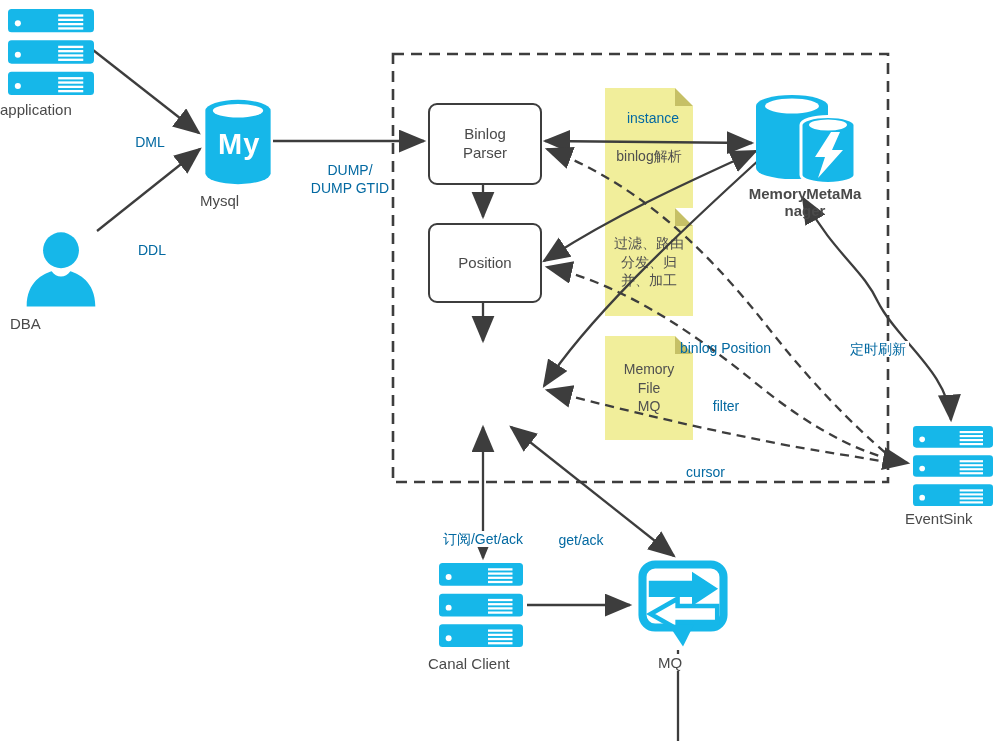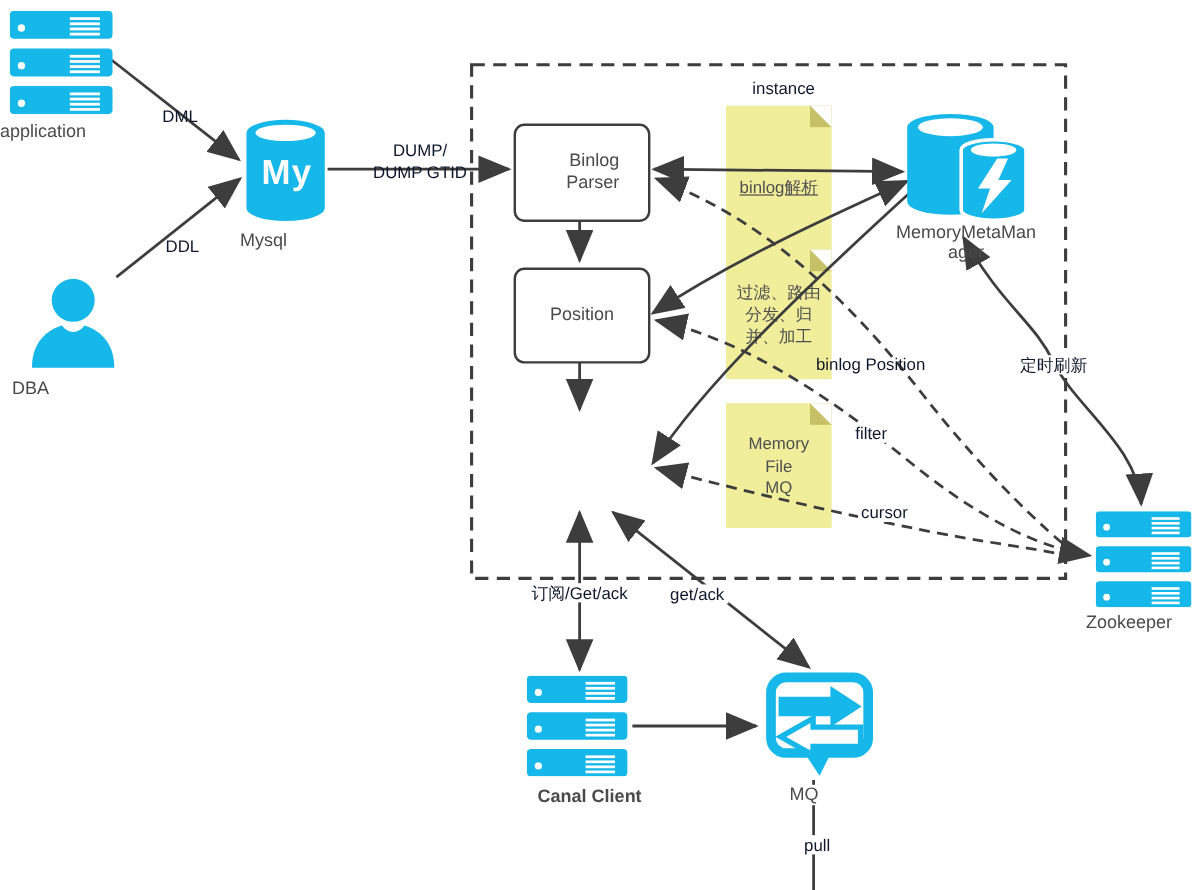--- a/index.html
+++ b/index.html
@@ -1,29 +1,29 @@
 <!DOCTYPE html>
 <html><head>
 <meta charset="utf-8">
 <style>
   html,body{margin:0;padding:0;background:#fff;}
   .canvas{position:relative;width:1003px;height:742px;background:#fff;overflow:hidden;
           font-family:"Liberation Sans",sans-serif;color:#4a4a4a;}
   .layer{position:absolute;left:0;top:0;width:1003px;height:742px;}.z2{z-index:2}
   .node{position:absolute;border:2.5px solid #3d3d3d;border-radius:9px;background:#fff;
-        display:flex;align-items:center;justify-content:center;text-align:right;
+        display:flex;align-items:center;justify-content:center;text-align:center;
         font-size:15px;color:#4a4a4a;z-index:3;line-height:1.25;}
   .sticky{position:absolute;background:#f1ee9b;color:#4f4f4f;font-size:14px;z-index:1;
           display:flex;align-items:center;justify-content:center;text-align:center;
           padding:4px 6px;box-sizing:border-box;line-height:1.35;}
   .sticky::after{content:"";position:absolute;top:0;right:0;width:0;height:0;
           border-style:solid;border-width:0 18px 18px 0;
           border-color:#fff #fff #c6c066 #c6c066;}
   .caption{position:absolute;z-index:3;font-size:15px;color:#4a4a4a;}
-  .edge-label{position:absolute;z-index:3;font-size:14px;color:#0f172a;text-align:center;line-height:1.25;}
+  .edge-label{position:absolute;z-index:3;font-size:14px;color:#0369a1;text-align:center;line-height:1.25;margin-top:45px;}
   .bg{background:#fff;padding:0 3px;}
   .pre{white-space:pre-line;}
   .icon{position:absolute;z-index:3;}
   .mmm-label{position:absolute;z-index:3;font-size:15px;color:#4a4a4a;text-align:center;
              width:118px;overflow-wrap:anywhere;line-height:1.15;}
   .my-text{position:absolute;z-index:4;color:#fff;font-weight:bold;font-size:29px;
            letter-spacing:1px;}
   svg .ln{stroke:#3d3d3d;stroke-width:2.3;fill:none;}
   svg .dash{stroke-dasharray:9 6;}
   svg .cy{fill:#16b7e9;}
@@ -55,21 +55,21 @@
             <rect x="56" y="76" width="28" height="2.6"></rect>
               <rect x="56" y="80.8" width="28" height="2.6"></rect>
               <rect x="56" y="85.6" width="28" height="2.6"></rect>
               <rect x="56" y="90.4" width="28" height="2.6"></rect>
           </g>
         </g>
       </symbol>
     </defs>
   </svg>
 
-  <div class="sticky" style="left:605px;top:88px;width:88px;height:136px;text-decoration:underline;">
+  <div class="sticky" style="left:605px;top:88px;width:88px;height:136px;">
     <span>binlog解析</span>
   </div>
   <div class="sticky" style="left:605px;top:208px;width:88px;height:108px;">
     <span>过滤、路由分发、归并、加工</span>
   </div>
   <div class="sticky" style="left:605px;top:336px;width:88px;height:104px;">
     <span class="pre">Memory
 File
 MQ</span>
   </div>
@@ -163,31 +163,31 @@
   <div class="node" style="left:428px;top:103px;width:110px;height:78px;">
     <span style="width:62px">Binlog Parser</span>
   </div>
   <div class="node" style="left:428px;top:223px;width:110px;height:76px;">
     <span>Position</span>
   </div>
 
   <div class="caption" style="left:0px;top:101px;width:102px;">application</div>
   <div class="caption" style="left:10px;top:315px;width:78px;">DBA</div>
   <div class="caption" style="left:200px;top:192px;width:76px;">Mysql</div>
-  <div class="mmm-label" style="left:746px;top:185px;">MemoryMetaManager</div>
-  <div class="caption" style="left:905px;top:510px;width:96px;">Zookeeper</div>
-  <div class="caption" style="left:448px;top:655px;width:106px;font-weight:bold;">Canal Client</div>
+  <div class="mmm-label" style="left:746px;top:185px;font-weight:bold;">MemoryMetaManager</div>
+  <div class="caption" style="left:905px;top:510px;width:96px;">EventSink</div>
+  <div class="caption" style="left:428px;top:655px;width:106px;">Canal Client</div>
   <div class="caption" style="left:655px;top:654px;width:50px;"><span class="bg">MQ</span></div>
 
   <div class="edge-label" style="left:608px;top:65px;width:90px;">instance</div>
   <div class="edge-label" style="left:130px;top:89px;width:40px;">DML</div>
   <div class="edge-label" style="left:132px;top:197px;width:40px;">DDL</div>
   <div class="edge-label pre" style="left:300px;top:117px;width:100px;">DUMP/
 DUMP GTID</div>
   <div class="edge-label" style="left:668px;top:295px;width:115px;">binlog Position</div>
   <div class="edge-label" style="left:700px;top:353px;width:52px;"><span class="bg">filter</span></div>
-  <div class="edge-label" style="left:709px;top:419px;width:56px;"><span class="bg">cursor</span></div>
+  <div class="edge-label" style="left:672px;top:419px;width:56px;text-align:right;"><span class="bg">cursor</span></div>
   <div class="edge-label" style="left:840px;top:296px;width:76px;"><span class="bg">定时刷新</span></div>
   <div class="edge-label" style="left:428px;top:486px;width:110px;"><span class="bg">订阅/Get/ack</span></div>
   <div class="edge-label" style="left:548px;top:487px;width:66px;"><span class="bg">get/ack</span></div>
   <div class="edge-label" style="left:658px;top:696px;width:46px;"><span class="bg">pull</span></div>
 
 </div>
 
 </body></html>

